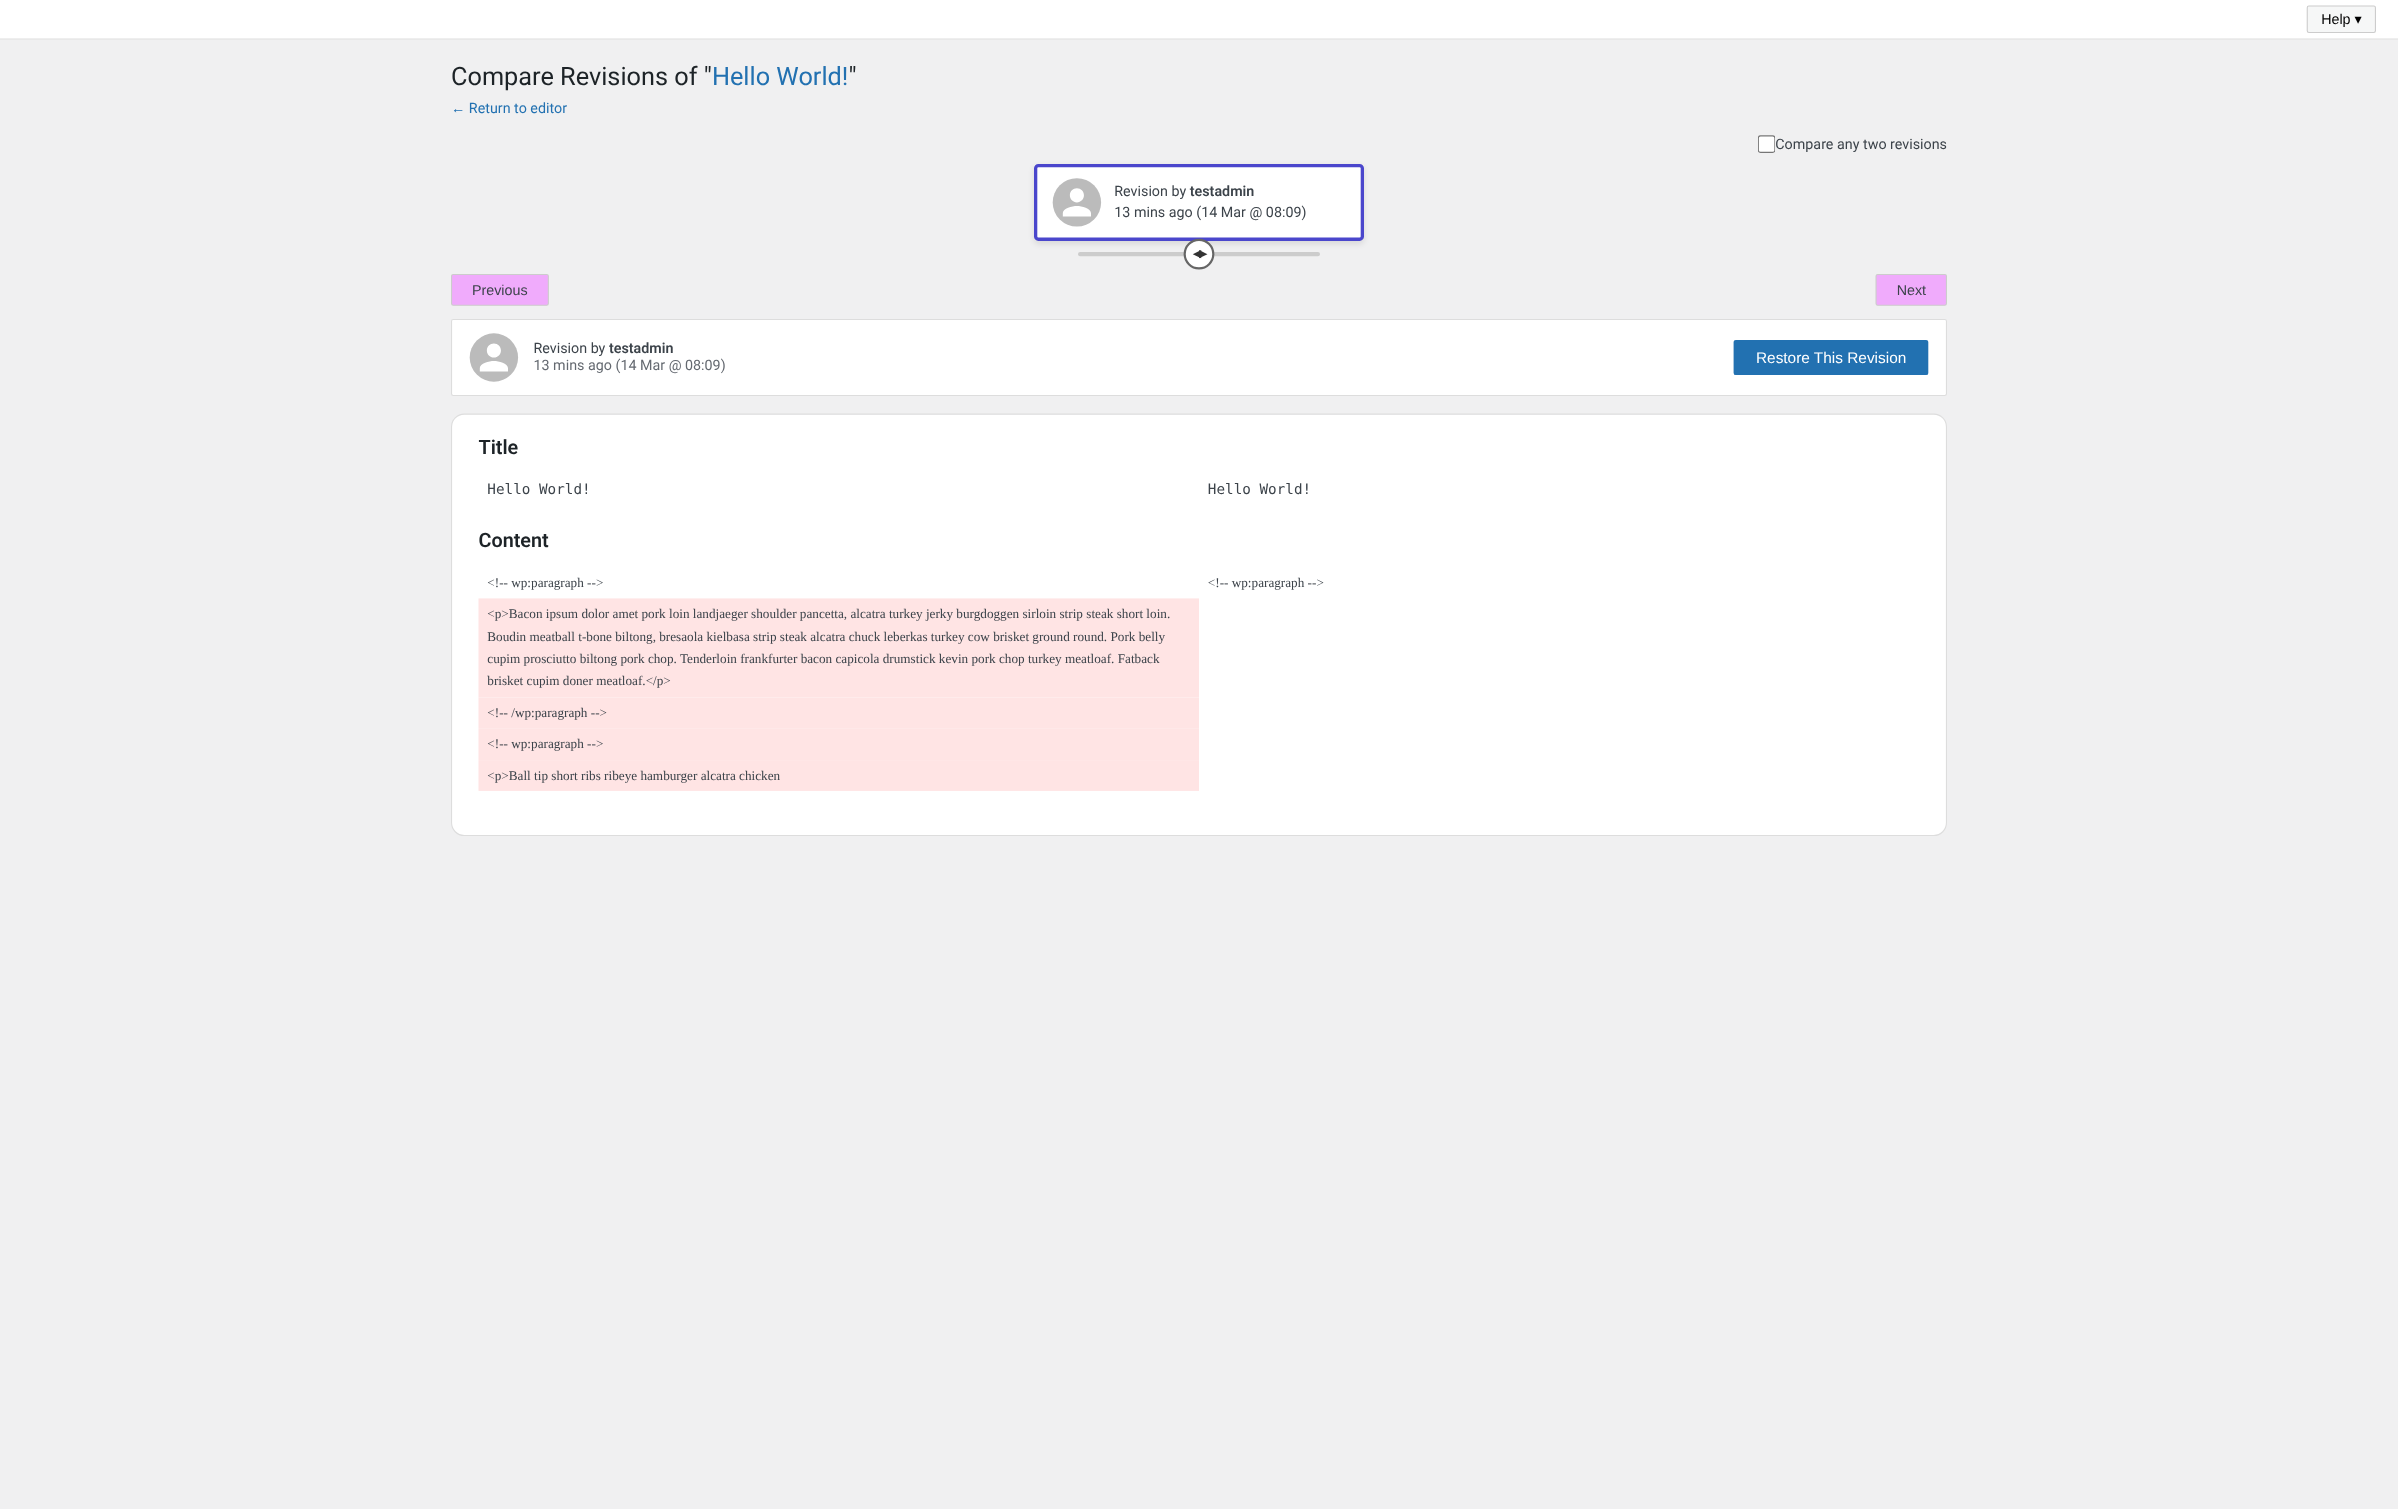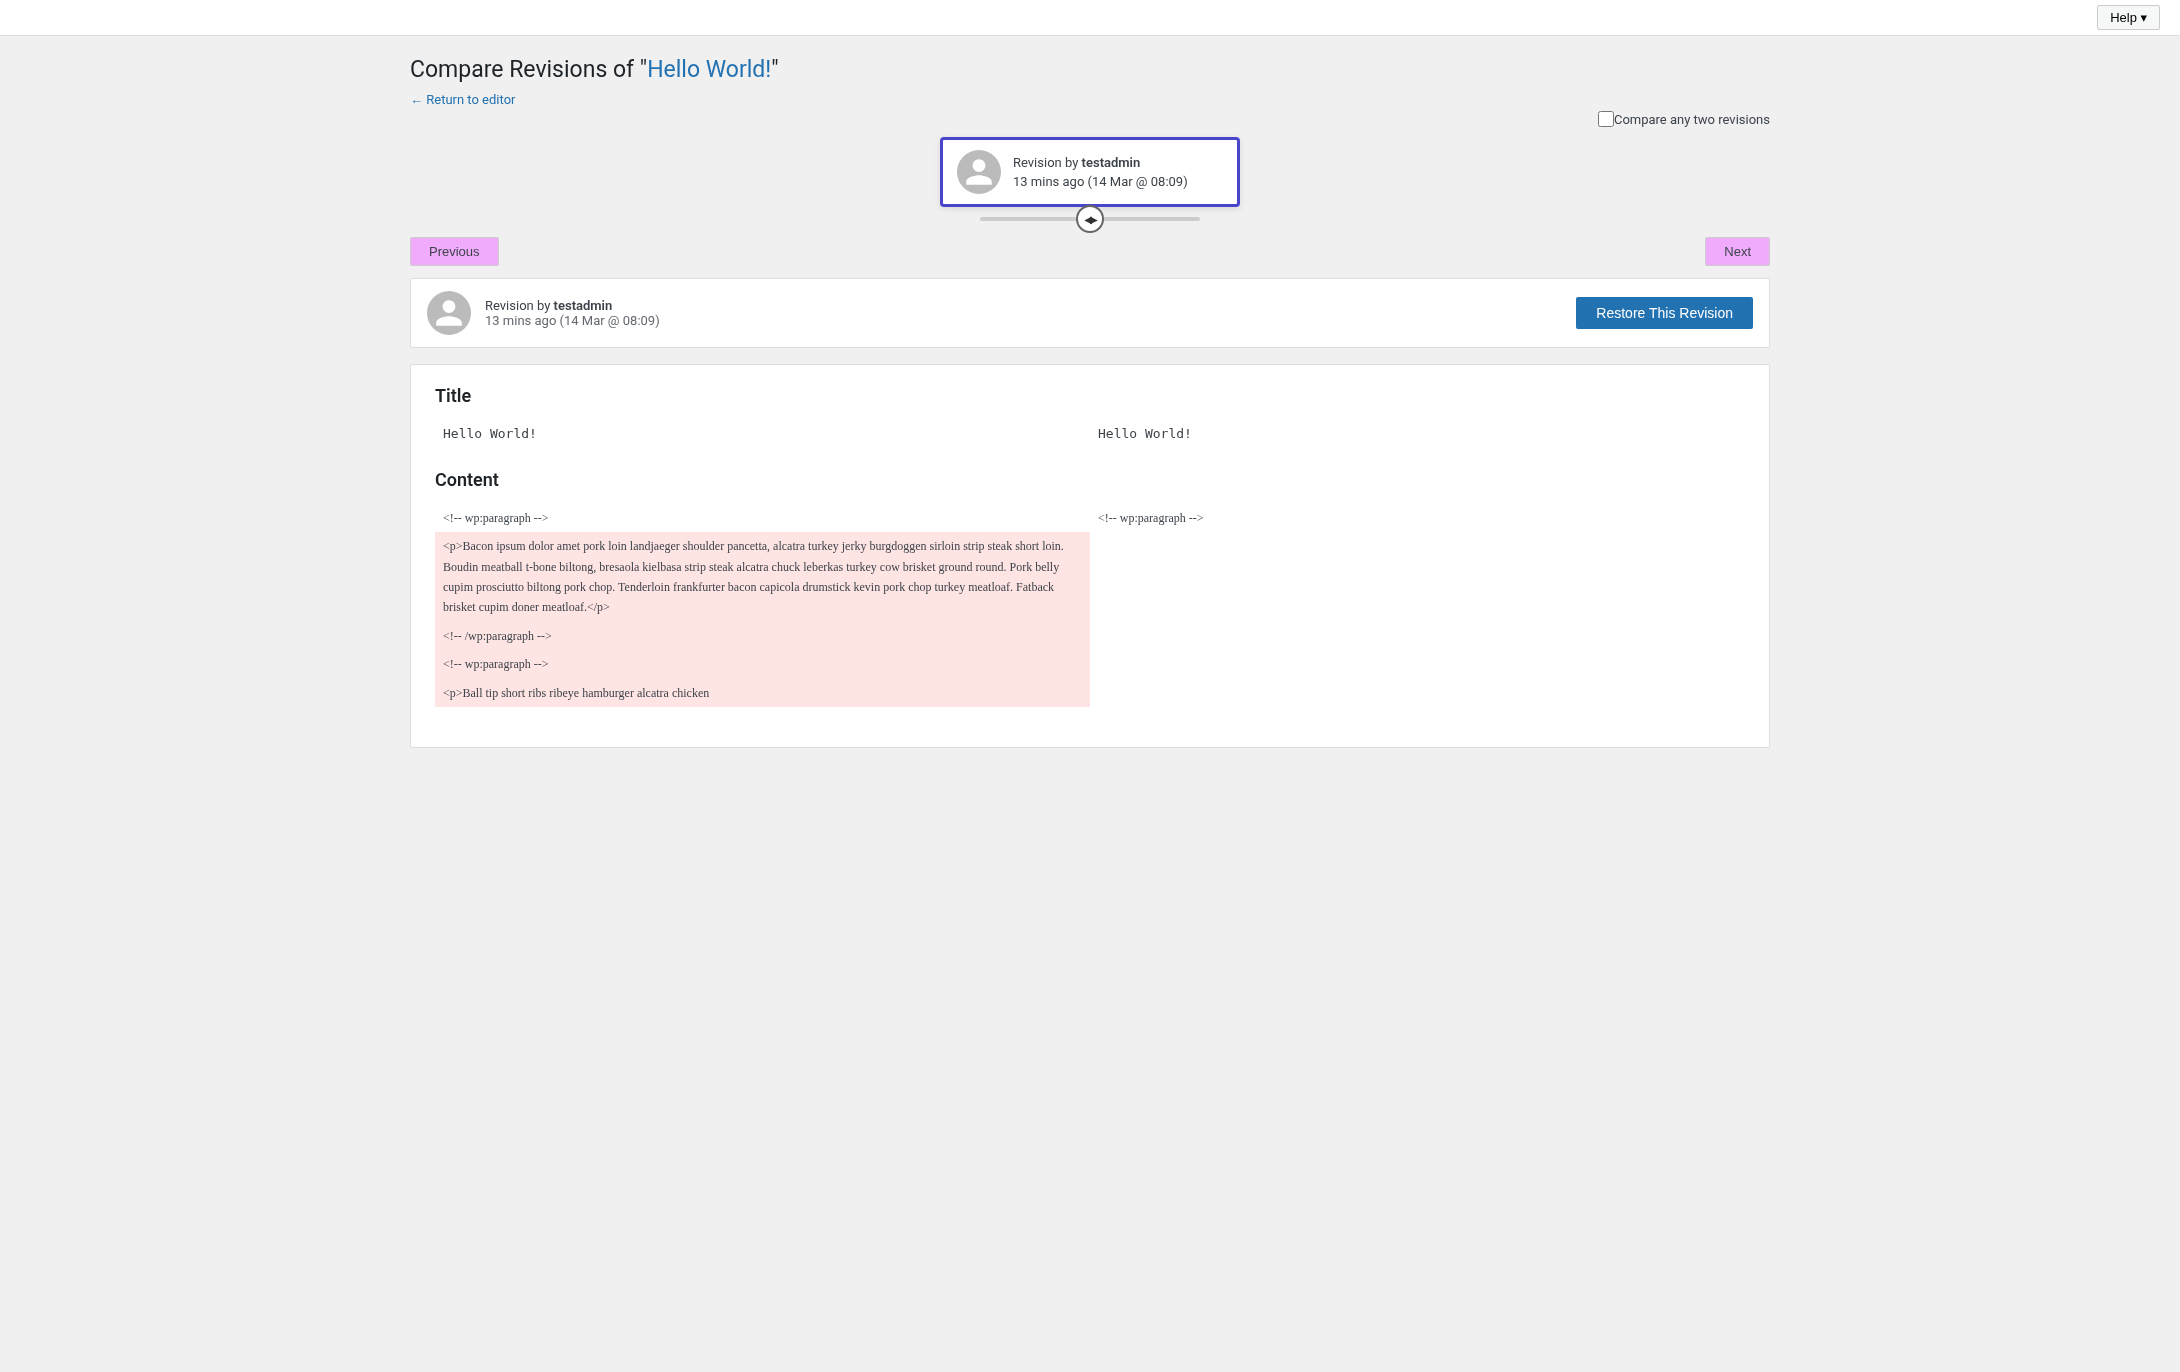--- a/index.html
+++ b/index.html
@@ -49,21 +49,21 @@
     .page-title a {
       color: #2271b1;
       text-decoration: none;
     }
 
     .return-link {
       display: inline-block;
       color: #2271b1;
       text-decoration: none;
       font-size: 13px;
-      margin-bottom: 4px;
+      margin-bottom: 16px;
     }
 
     
     .compare-row {
       display: flex;
       align-items: center;
       justify-content: flex-end;
       margin-bottom: 10px;
     }
     .compare-any-label {
@@ -205,21 +205,21 @@
       padding: 8px 20px;
       font-size: 14px;
       cursor: pointer;
       font-weight: 500;
     }
 
     
     .diff-wrap {
       background: #fff;
       border: 1px solid #ddd;
-      border-radius: 2px;
+      border-radius: 12px;
       padding: 20px 24px;
     }
 
     .diff-table {
       width: 100%;
       border-collapse: collapse;
       margin-bottom: 20px;
     }
     .diff-table td {
       width: 50%;

